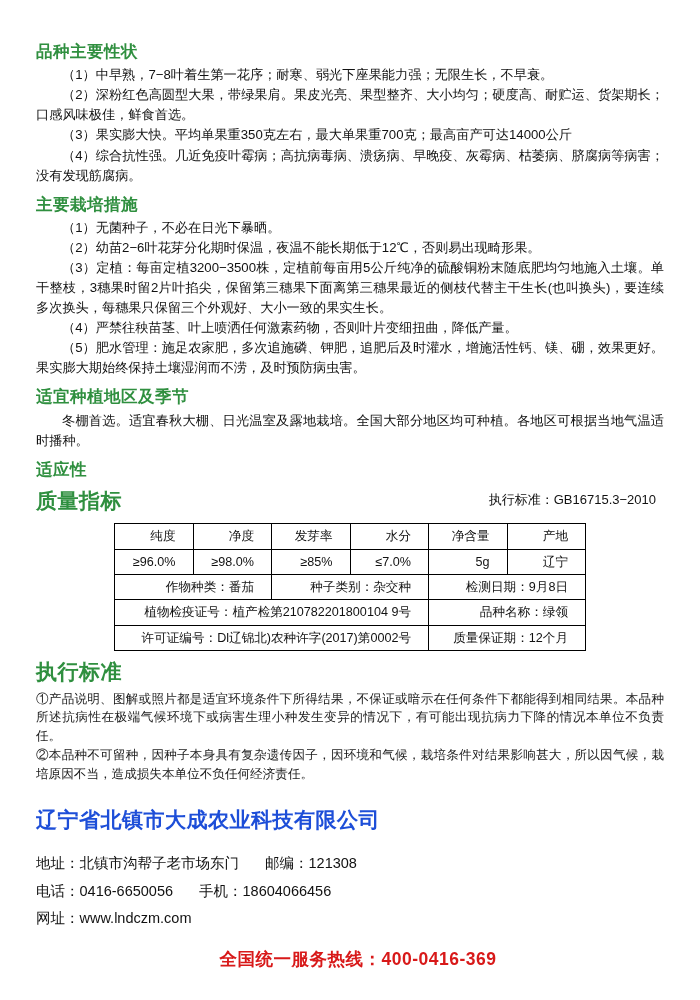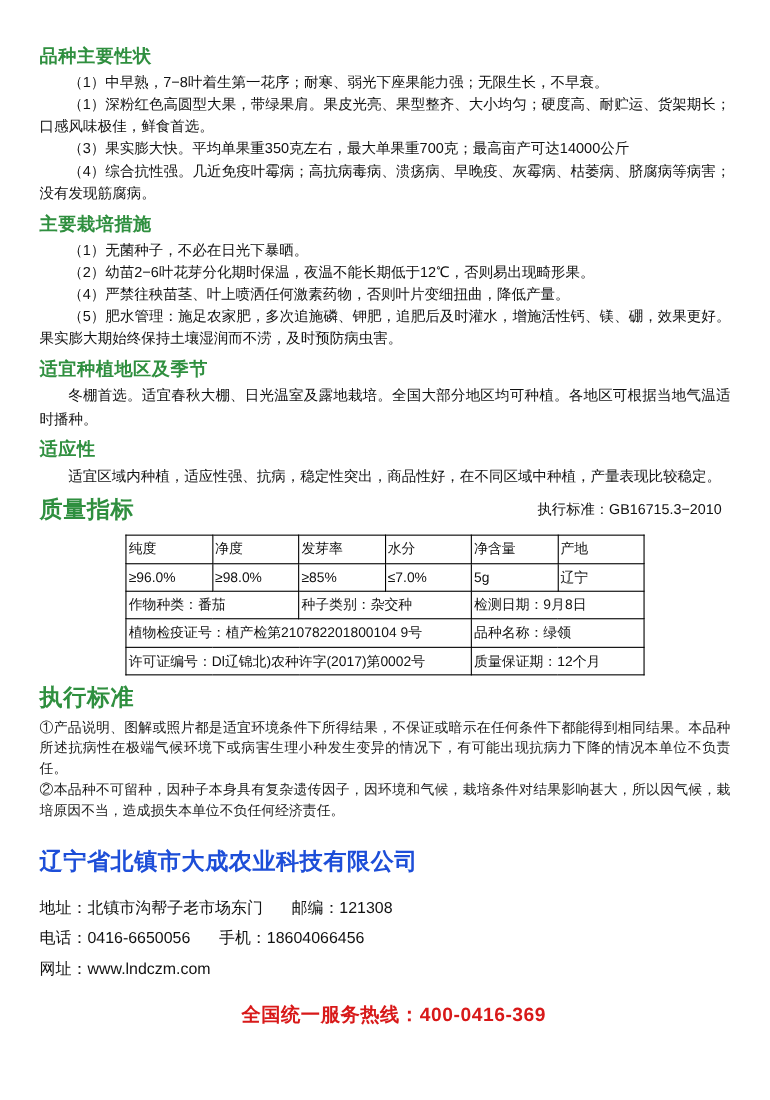--- a/index.html
+++ b/index.html
@@ -60,22 +60,22 @@
   }
   table.spec {
     border-collapse: collapse;
     margin: 8px auto 0 auto;
     width: 472px;
     table-layout: fixed;
   }
   table.spec td {
     border: 1px solid #000;
     font-size: 12.6px;
-    text-align: left;
-    padding: 4px 2px;
+    text-align: right;
+    padding: 4px 17px;
     line-height: 1.3;
     color: #111;
   }
   
   .risk-p {
     font-size: 12.6px;
     line-height: 1.5;
     margin: 0;
     text-align: justify;
   }
@@ -106,41 +106,41 @@
   }
 </style>
 </head>
 <body>
 
 <div class="page">
 
   <div class="block">
     <div class="sec-head">品种主要性状</div>
     <p class="body-line indent">（1）中早熟，7−8叶着生第一花序；耐寒、弱光下座果能力强；无限生长，不早衰。</p>
-    <p class="body-line indent">（1）深粉红色高圆型大果，带绿果肩。果皮光亮、果型整齐、大小均匀；硬度高、耐贮运、货架期长；口感风味极佳，鲜食首选。</p>
+    <p class="body-line indent">（2）深粉红色高圆型大果，带绿果肩。果皮光亮、果型整齐、大小均匀；硬度高、耐贮运、货架期长；口感风味极佳，鲜食首选。</p>
     <p class="body-line indent">（3）果实膨大快。平均单果重350克左右，最大单果重700克；最高亩产可达14000公斤</p>
     <p class="body-line indent">（4）综合抗性强。几近免疫叶霉病；高抗病毒病、溃疡病、早晚疫、灰霉病、枯萎病、脐腐病等病害；没有发现筋腐病。</p>
   </div>
 
   <div class="block">
     <div class="sec-head">主要栽培措施</div>
     <p class="body-line indent">（1）无菌种子，不必在日光下暴晒。</p>
     <p class="body-line indent">（2）幼苗2−6叶花芽分化期时保温，夜温不能长期低于12℃，否则易出现畸形果。</p>
+    <p class="body-line indent">（3）定植：每亩定植3200−3500株，定植前每亩用5公斤纯净的硫酸铜粉末随底肥均匀地施入土壤。单干整枝，3穗果时留2片叶掐尖，保留第三穗果下面离第三穗果最近的侧枝代替主干生长(也叫换头)，要连续多次换头，每穗果只保留三个外观好、大小一致的果实生长。</p>
     <p class="body-line indent">（4）严禁往秧苗茎、叶上喷洒任何激素药物，否则叶片变细扭曲，降低产量。</p>
     <p class="body-line indent">（5）肥水管理：施足农家肥，多次追施磷、钾肥，追肥后及时灌水，增施活性钙、镁、硼，效果更好。果实膨大期始终保持土壤湿润而不涝，及时预防病虫害。</p>
   </div>
 
   <div class="block">
     <div class="sec-head">适宜种植地区及季节</div>
     <p class="body-line indent">冬棚首选。适宜春秋大棚、日光温室及露地栽培。全国大部分地区均可种植。各地区可根据当地气温适时播种。</p>
   </div>
 
   <div class="block">
     <div class="sec-head">适应性</div>
-    <p class="body-line indent">适宜区域内种植，适应性强、抗病，稳定性突出，商品性好，在不同区域中种植，产量表现比较稳定。</p>
   </div>
 
   <div class="qual-wrap block">
     <div class="std-line">执行标准：GB16715.3−2010</div>
     <div class="sec-head small">质量指标</div>
 
     <table class="spec">
       <tbody>
           <tr>
         <td>纯度</td>

